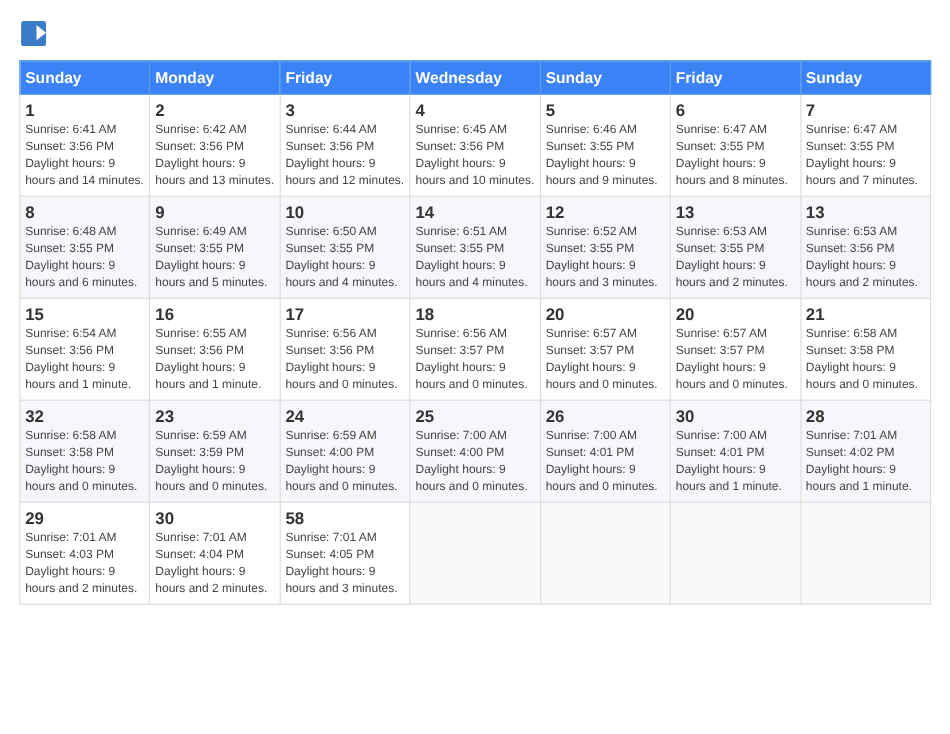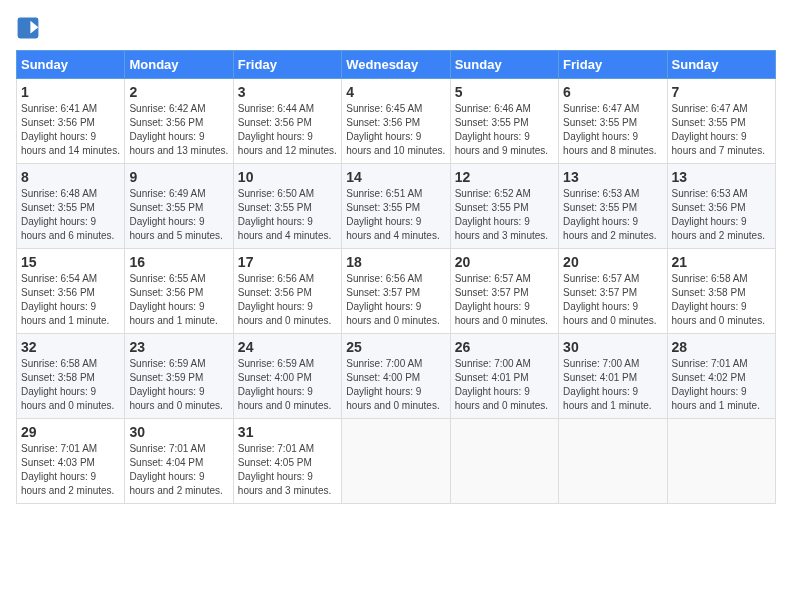--- a/index.html
+++ b/index.html
@@ -300,21 +300,21 @@
           Sunrise: 7:01 AM<br>Sunset: 4:03 PM<br>Daylight hours: 9 hours and 2 minutes.
         </div>
         </td>
         <td>
           <span class="day-num">30</span>
         <div class="day-info">
           Sunrise: 7:01 AM<br>Sunset: 4:04 PM<br>Daylight hours: 9 hours and 2 minutes.
         </div>
         </td>
         <td>
-          <span class="day-num">31</span>
+          <span class="day-num">58</span>
         <div class="day-info">
           Sunrise: 7:01 AM<br>Sunset: 4:05 PM<br>Daylight hours: 9 hours and 3 minutes.
         </div>
         </td>
         <td class="empty"></td>
         <td class="empty"></td>
         <td class="empty"></td>
         <td class="empty"></td>
       </tr>
     </tbody>

